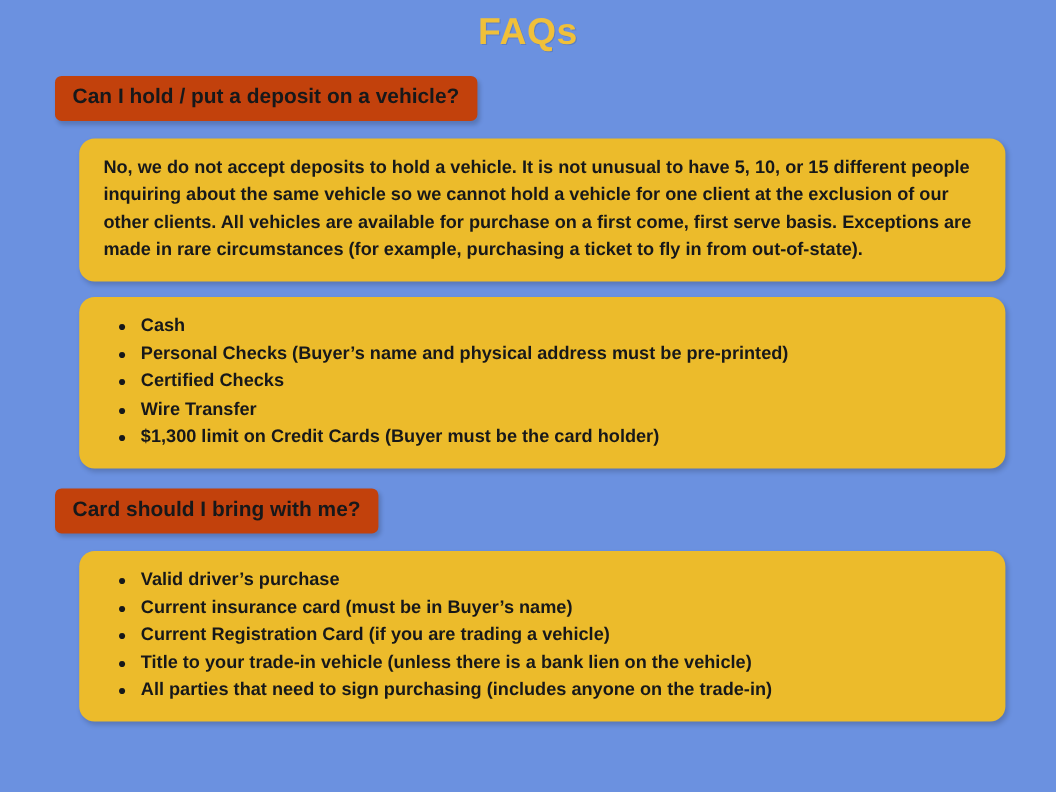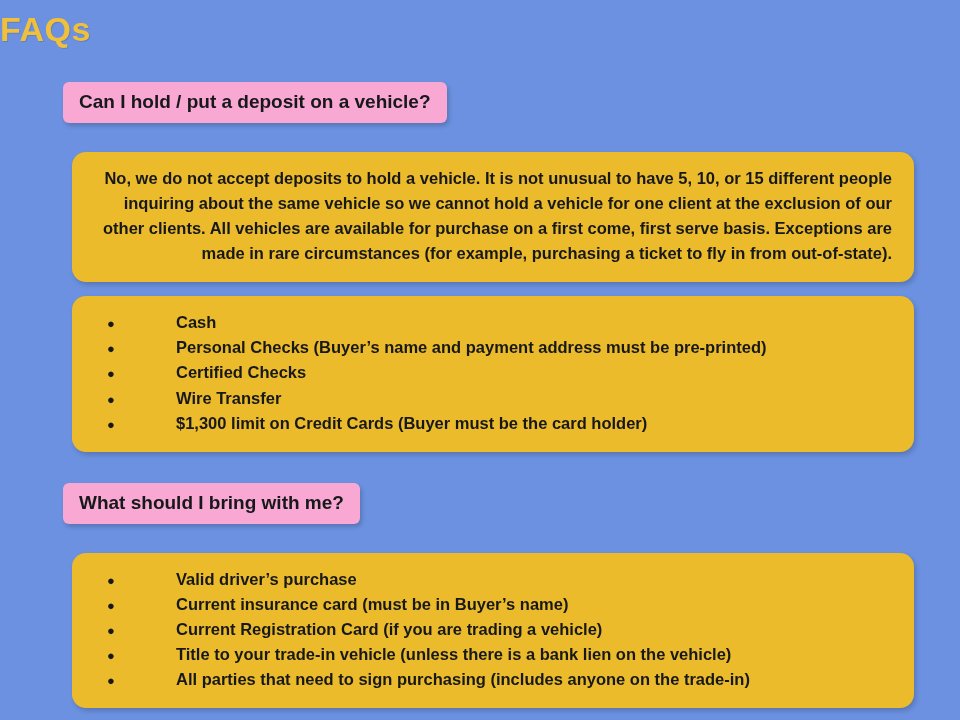--- a/index.html
+++ b/index.html
@@ -13,56 +13,56 @@
     font-family: "Liberation Sans", sans-serif;
     overflow: hidden;
   }
   .slide {
     position: relative;
     width: 960px;
     height: 720px;
     box-sizing: border-box;
   }
   .slide-title {
-    text-align: left;
+    text-align: center;
     color: #f0c03a;
     font-size: 34px;
     font-weight: bold;
     letter-spacing: 0.5px;
     padding-top: 10px;
     margin: 0;
     text-shadow: 1px 1px 0 rgba(0,0,0,0.12);
   }
   .question {
     display: inline-block;
-    background: #f9a8d4;
+    background: #c2410c;
     color: #17181a;
     font-size: 19px;
     font-weight: bold;
     border-radius: 6px;
     padding: 9px 16px 10px 16px;
     box-shadow: 2px 3px 4px rgba(0,0,0,0.18);
-    margin: 17px;
+    margin: 4px;
   }
   .q-wrap {
     padding-left: 46px;
   }
   .answer {
     background: #ecbb2b;
     color: #17181a;
     border-radius: 14px;
     box-shadow: 2px 3px 5px rgba(0,0,0,0.18);
     margin: 12px 46px 0 72px;
     padding: 14px 22px 16px 22px;
     font-size: 16.5px;
     font-weight: bold;
     line-height: 1.52;
   }
   .answer.paragraph {
-    text-align: right;
+    text-align: left;
   }
   .answer ul {
     margin: 0;
     padding: 0;
     list-style: none;
   }
   .answer li {
     display: flex;
     align-items: baseline;
     line-height: 1.52;
@@ -70,21 +70,20 @@
   }
   .bullet {
     flex: 0 0 auto;
     width: 34px;
     text-align: center;
     font-size: 13px;
     line-height: 1.52;
   }
   .li-text {
     flex: 1 1 auto;
-    margin-left: 48px;
   }
   .block {
     margin-top: 14px;
   }
   #faq-block-1 { margin-top: 16px; }
 </style>
 </head>
 <body>
 
 <div class="slide">
@@ -100,41 +99,41 @@
 
   <div class="block">
     <div class="answer">
       <ul>
         <li>
           <span class="bullet">●</span>
           <span class="li-text">Cash</span>
         </li>
         <li>
           <span class="bullet">●</span>
-          <span class="li-text">Personal Checks (Buyer’s name and payment address must be pre-printed)</span>
+          <span class="li-text">Personal Checks (Buyer’s name and physical address must be pre-printed)</span>
         </li>
         <li>
           <span class="bullet">●</span>
           <span class="li-text">Certified Checks</span>
         </li>
         <li>
           <span class="bullet">●</span>
           <span class="li-text">Wire Transfer</span>
         </li>
         <li>
           <span class="bullet">●</span>
           <span class="li-text">$1,300 limit on Credit Cards (Buyer must be the card holder)</span>
         </li>
       </ul>
     </div>
   </div>
 
   <div class="block">
     <div class="q-wrap">
-      <div class="question">What should I bring with me?</div>
+      <div class="question">Card should I bring with me?</div>
     </div>
     <div class="answer">
       <ul>
         <li>
           <span class="bullet">●</span>
           <span class="li-text">Valid driver’s purchase</span>
         </li>
         <li>
           <span class="bullet">●</span>
           <span class="li-text">Current insurance card (must be in Buyer’s name)</span>

